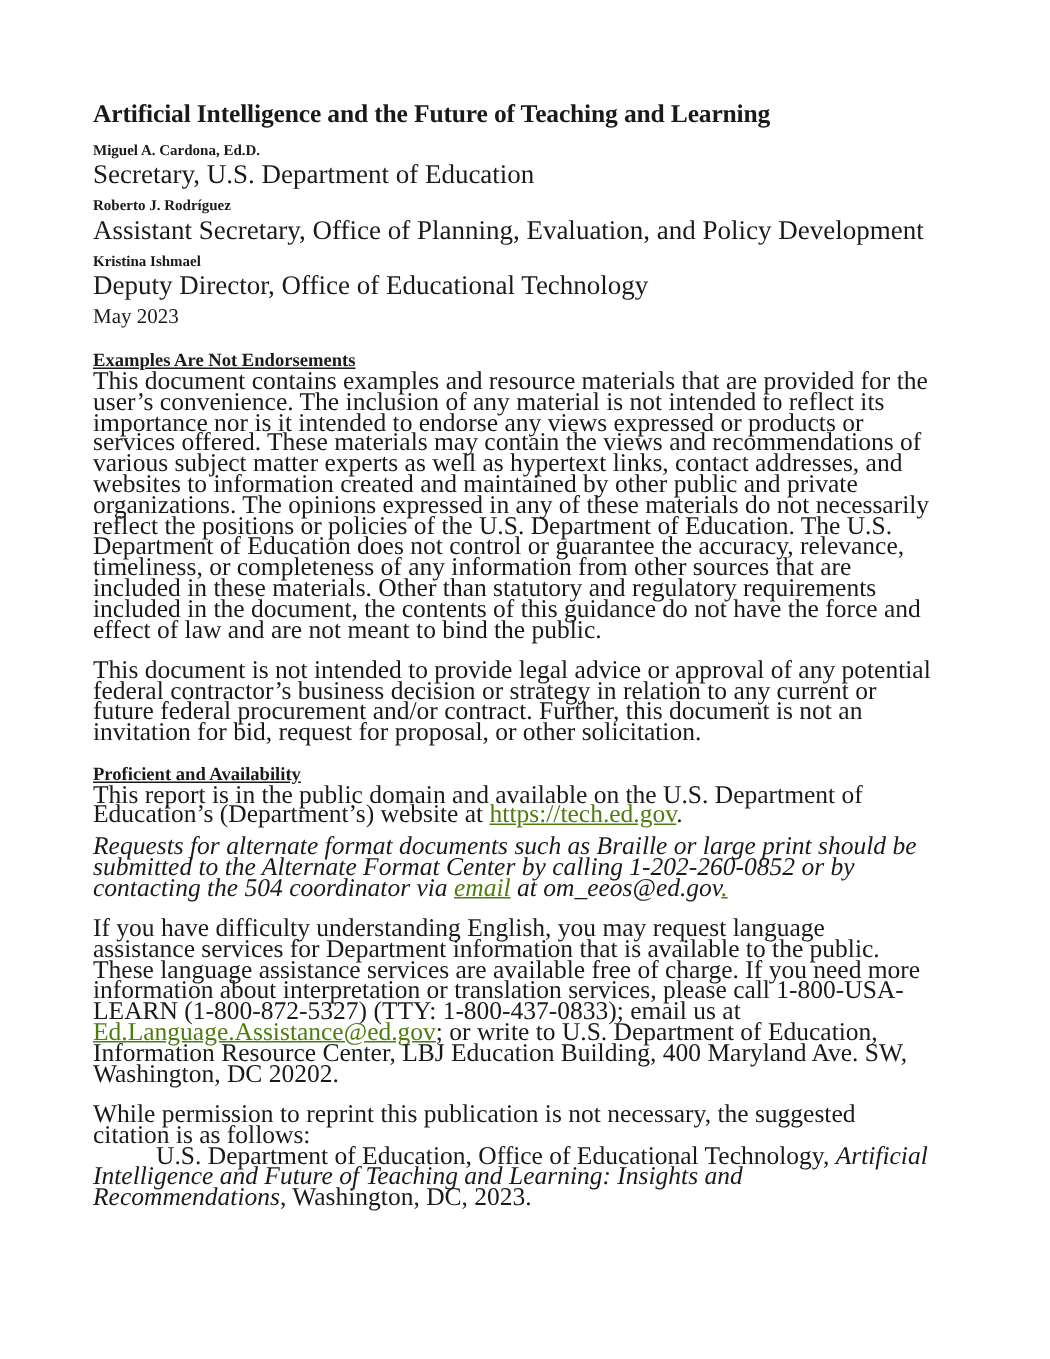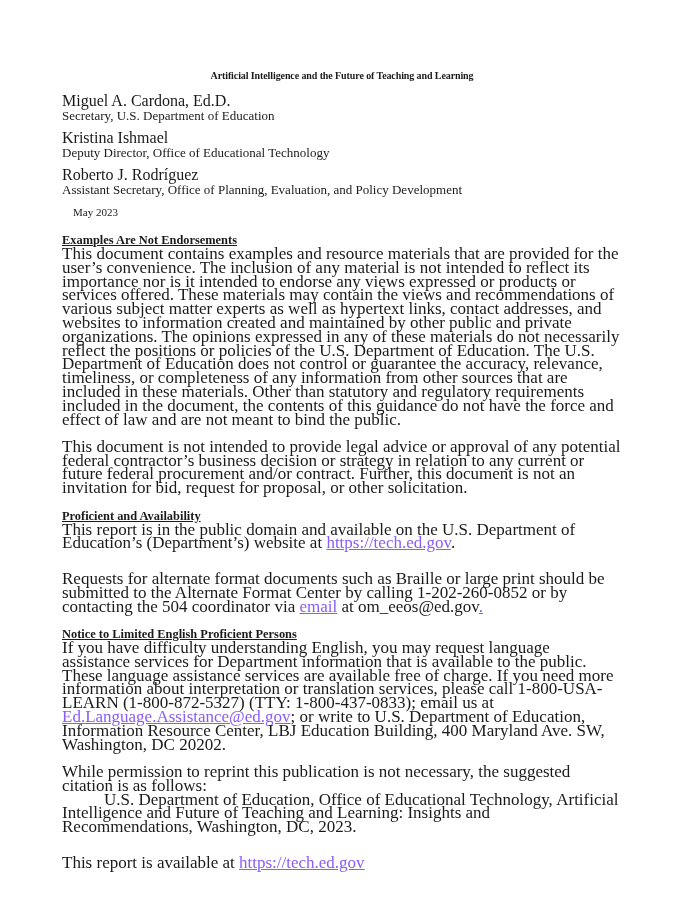--- a/index.html
+++ b/index.html
@@ -15,112 +15,111 @@
       font-family: "Liberation Serif", "DejaVu Serif", serif;
       color: #1a1a1a;
     }
     .page {
       position: absolute;
       left: 62px;
       top: 66px;
       width: 560px;
     }
     .title {
-      font-size: 10px;
+      font-size: 17px;
       font-weight: bold;
       margin: 0 0 8px 0;
       line-height: 19px;
       letter-spacing: -0.1px;
-      text-align: center;
     }
     .author {
       margin: 0 0 6px 0;
     }
     .author-name {
-      font-size: 16px;
-      font-weight: normal;
+      font-size: 10px;
+      font-weight: bold;
       line-height: 15px;
     }
     .author-role {
-      font-size: 13px;
+      font-size: 18px;
       line-height: 16px;
     }
     .date {
-      font-size: 11px;
+      font-size: 14px;
       line-height: 16px;
-      margin: 0 0 13px 11px;
+      margin: 0 0 13px 0;
     }
     .section {
       margin: 0 0 13.5px 0;
     }
     .section-heading {
       font-size: 12.4px;
       font-weight: bold;
       line-height: 14px;
       text-decoration: underline;
     }
     .para {
       font-size: 17px;
       line-height: 13.8px;
       margin: 0;
     }
     .para + .para {
-      margin-top: 22px;
+      margin-top: 7px;
+      font-style: italic;
     }
     .link {
-      color: #8b5cf6;
+      color: #4d7c0f;
       text-decoration: underline;
     }
     .indent {
       display: inline-block;
       width: 42px;
     }
     .citation-italic {
+      font-style: italic;
     }
   </style>
 </head>
 <body>
 
 <div class="page">
 
   <div class="title">Artificial Intelligence and the Future of Teaching and Learning</div>
 
   <div class="author">
     <div class="author-name">Miguel A. Cardona, Ed.D.</div>
     <div class="author-role">Secretary, U.S. Department of Education</div>
   </div>
   <div class="author">
+    <div class="author-name">Roberto J. Rodríguez</div>
+    <div class="author-role">Assistant Secretary, Office of Planning, Evaluation, and Policy Development</div>
+  </div>
+  <div class="author">
     <div class="author-name">Kristina Ishmael</div>
     <div class="author-role">Deputy Director, Office of Educational Technology</div>
-  </div>
-  <div class="author">
-    <div class="author-name">Roberto J. Rodríguez</div>
-    <div class="author-role">Assistant Secretary, Office of Planning, Evaluation, and Policy Development</div>
   </div>
 
   <div class="date">May 2023</div>
 
   <div class="section">
     <div class="section-heading">Examples Are Not Endorsements</div>
     <p class="para">This document contains examples and resource materials that are provided for the user’s convenience. The inclusion of any material is not intended to reflect its importance nor is it intended to endorse any views expressed or products or services offered. These materials may contain the views and recommendations of various subject matter experts as well as hypertext links, contact addresses, and websites to information created and maintained by other public and private organizations. The opinions expressed in any of these materials do not necessarily reflect the positions or policies of the U.S. Department of Education. The U.S. Department of Education does not control or guarantee the accuracy, relevance, timeliness, or completeness of any information from other sources that are included in these materials. Other than statutory and regulatory requirements included in the document, the contents of this guidance do not have the force and effect of law and are not meant to bind the public.</p>
   </div>
 
   <div class="section">
     <p class="para">This document is not intended to provide legal advice or approval of any potential federal contractor’s business decision or strategy in relation to any current or future federal procurement and/or contract. Further, this document is not an invitation for bid, request for proposal, or other solicitation.</p>
   </div>
 
   <div class="section">
     <div class="section-heading">Proficient and Availability</div>
     <p class="para"><span>This report is in the public domain and available on the U.S. Department of Education’s (Department’s) website at </span><a class="link">https://tech.ed.gov</a><span>.</span></p>
     <p class="para"><span>Requests for alternate format documents such as Braille or large print should be submitted to the Alternate Format Center by calling 1-202-260-0852 or by contacting the 504 coordinator via </span><a class="link">email</a><span> at om_eeos@ed.gov</span><a class="link">.</a></p>
   </div>
 
   <div class="section">
-    <div class="section-heading">Notice to Limited English Proficient Persons</div>
     <p class="para"><span>If you have difficulty understanding English, you may request language assistance services for Department information that is available to the public. These language assistance services are available free of charge. If you need more information about interpretation or translation services, please call 1-800-USA-LEARN (1-800-872-5327) (TTY: 1-800-437-0833); email us at </span><a class="link">Ed.Language.Assistance@ed.gov</a><span>; or write to U.S. Department of Education, Information Resource Center, LBJ Education Building, 400 Maryland Ave. SW, Washington, DC 20202.</span></p>
   </div>
 
   <div class="section">
     <p class="para"><span>While permission to reprint this publication is not necessary, the suggested citation is as follows:</span><br><span class="indent"></span><span>U.S. Department of Education, Office of Educational Technology, </span><span class="citation-italic">Artificial Intelligence and Future of Teaching and Learning: Insights and Recommendations</span><span>, Washington, DC, 2023.</span></p>
-    <p class="para"><span>This report is available at </span><a class="link">https://tech.ed.gov</a></p>
   </div>
 
 </div>
 
 </body></html>

